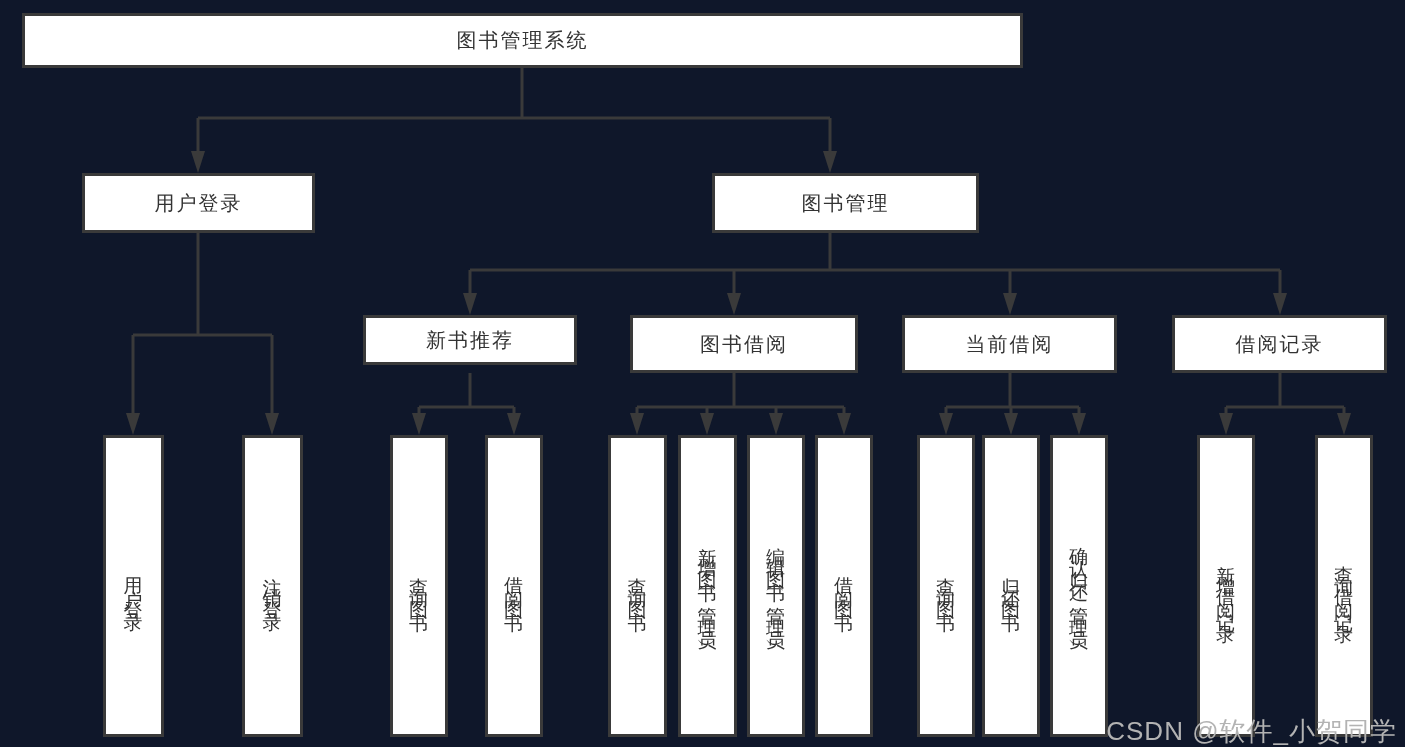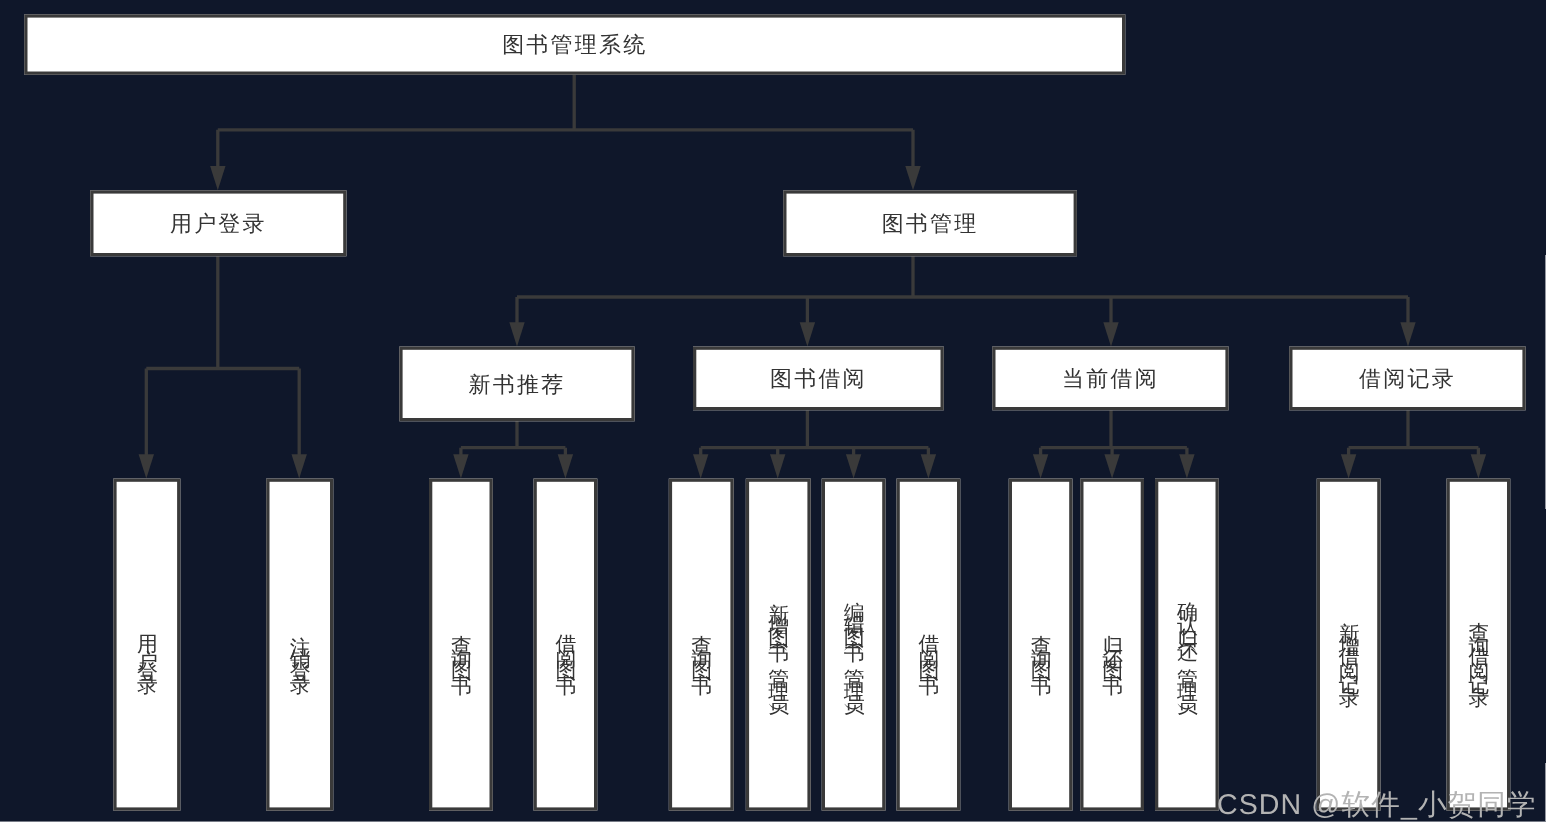--- a/index.html
+++ b/index.html
@@ -78,21 +78,21 @@
       <polygon points="1219,413 1233,413 1226,435"></polygon>
       <polygon points="1337,413 1351,413 1344,435"></polygon>
     </g>
   </svg>
 
   <div class="node h" style="left:22px;top:13px;width:1001px;height:55px">图书管理系统</div>
 
   <div class="node h" style="left:82px;top:173px;width:233px;height:60px">用户登录</div>
   <div class="node h" style="left:712px;top:173px;width:267px;height:60px">图书管理</div>
 
-  <div class="node h" style="left:363px;top:315px;width:214px;height:68px">新书推荐</div>
+  <div class="node h" style="left:363px;top:315px;width:214px;height:50px">新书推荐</div>
   <div class="node h" style="left:630px;top:315px;width:228px;height:58px">图书借阅</div>
   <div class="node h" style="left:902px;top:315px;width:215px;height:58px">当前借阅</div>
   <div class="node h" style="left:1172px;top:315px;width:215px;height:58px">借阅记录</div>
 
   <div class="node v" style="left:103px;top:435px;width:61px;height:302px">用户登录</div>
   <div class="node v" style="left:242px;top:435px;width:61px;height:302px">注销登录</div>
 
   <div class="node v" style="left:390px;top:435px;width:58px;height:302px">查询图书</div>
   <div class="node v" style="left:485px;top:435px;width:58px;height:302px">借阅图书</div>
 

